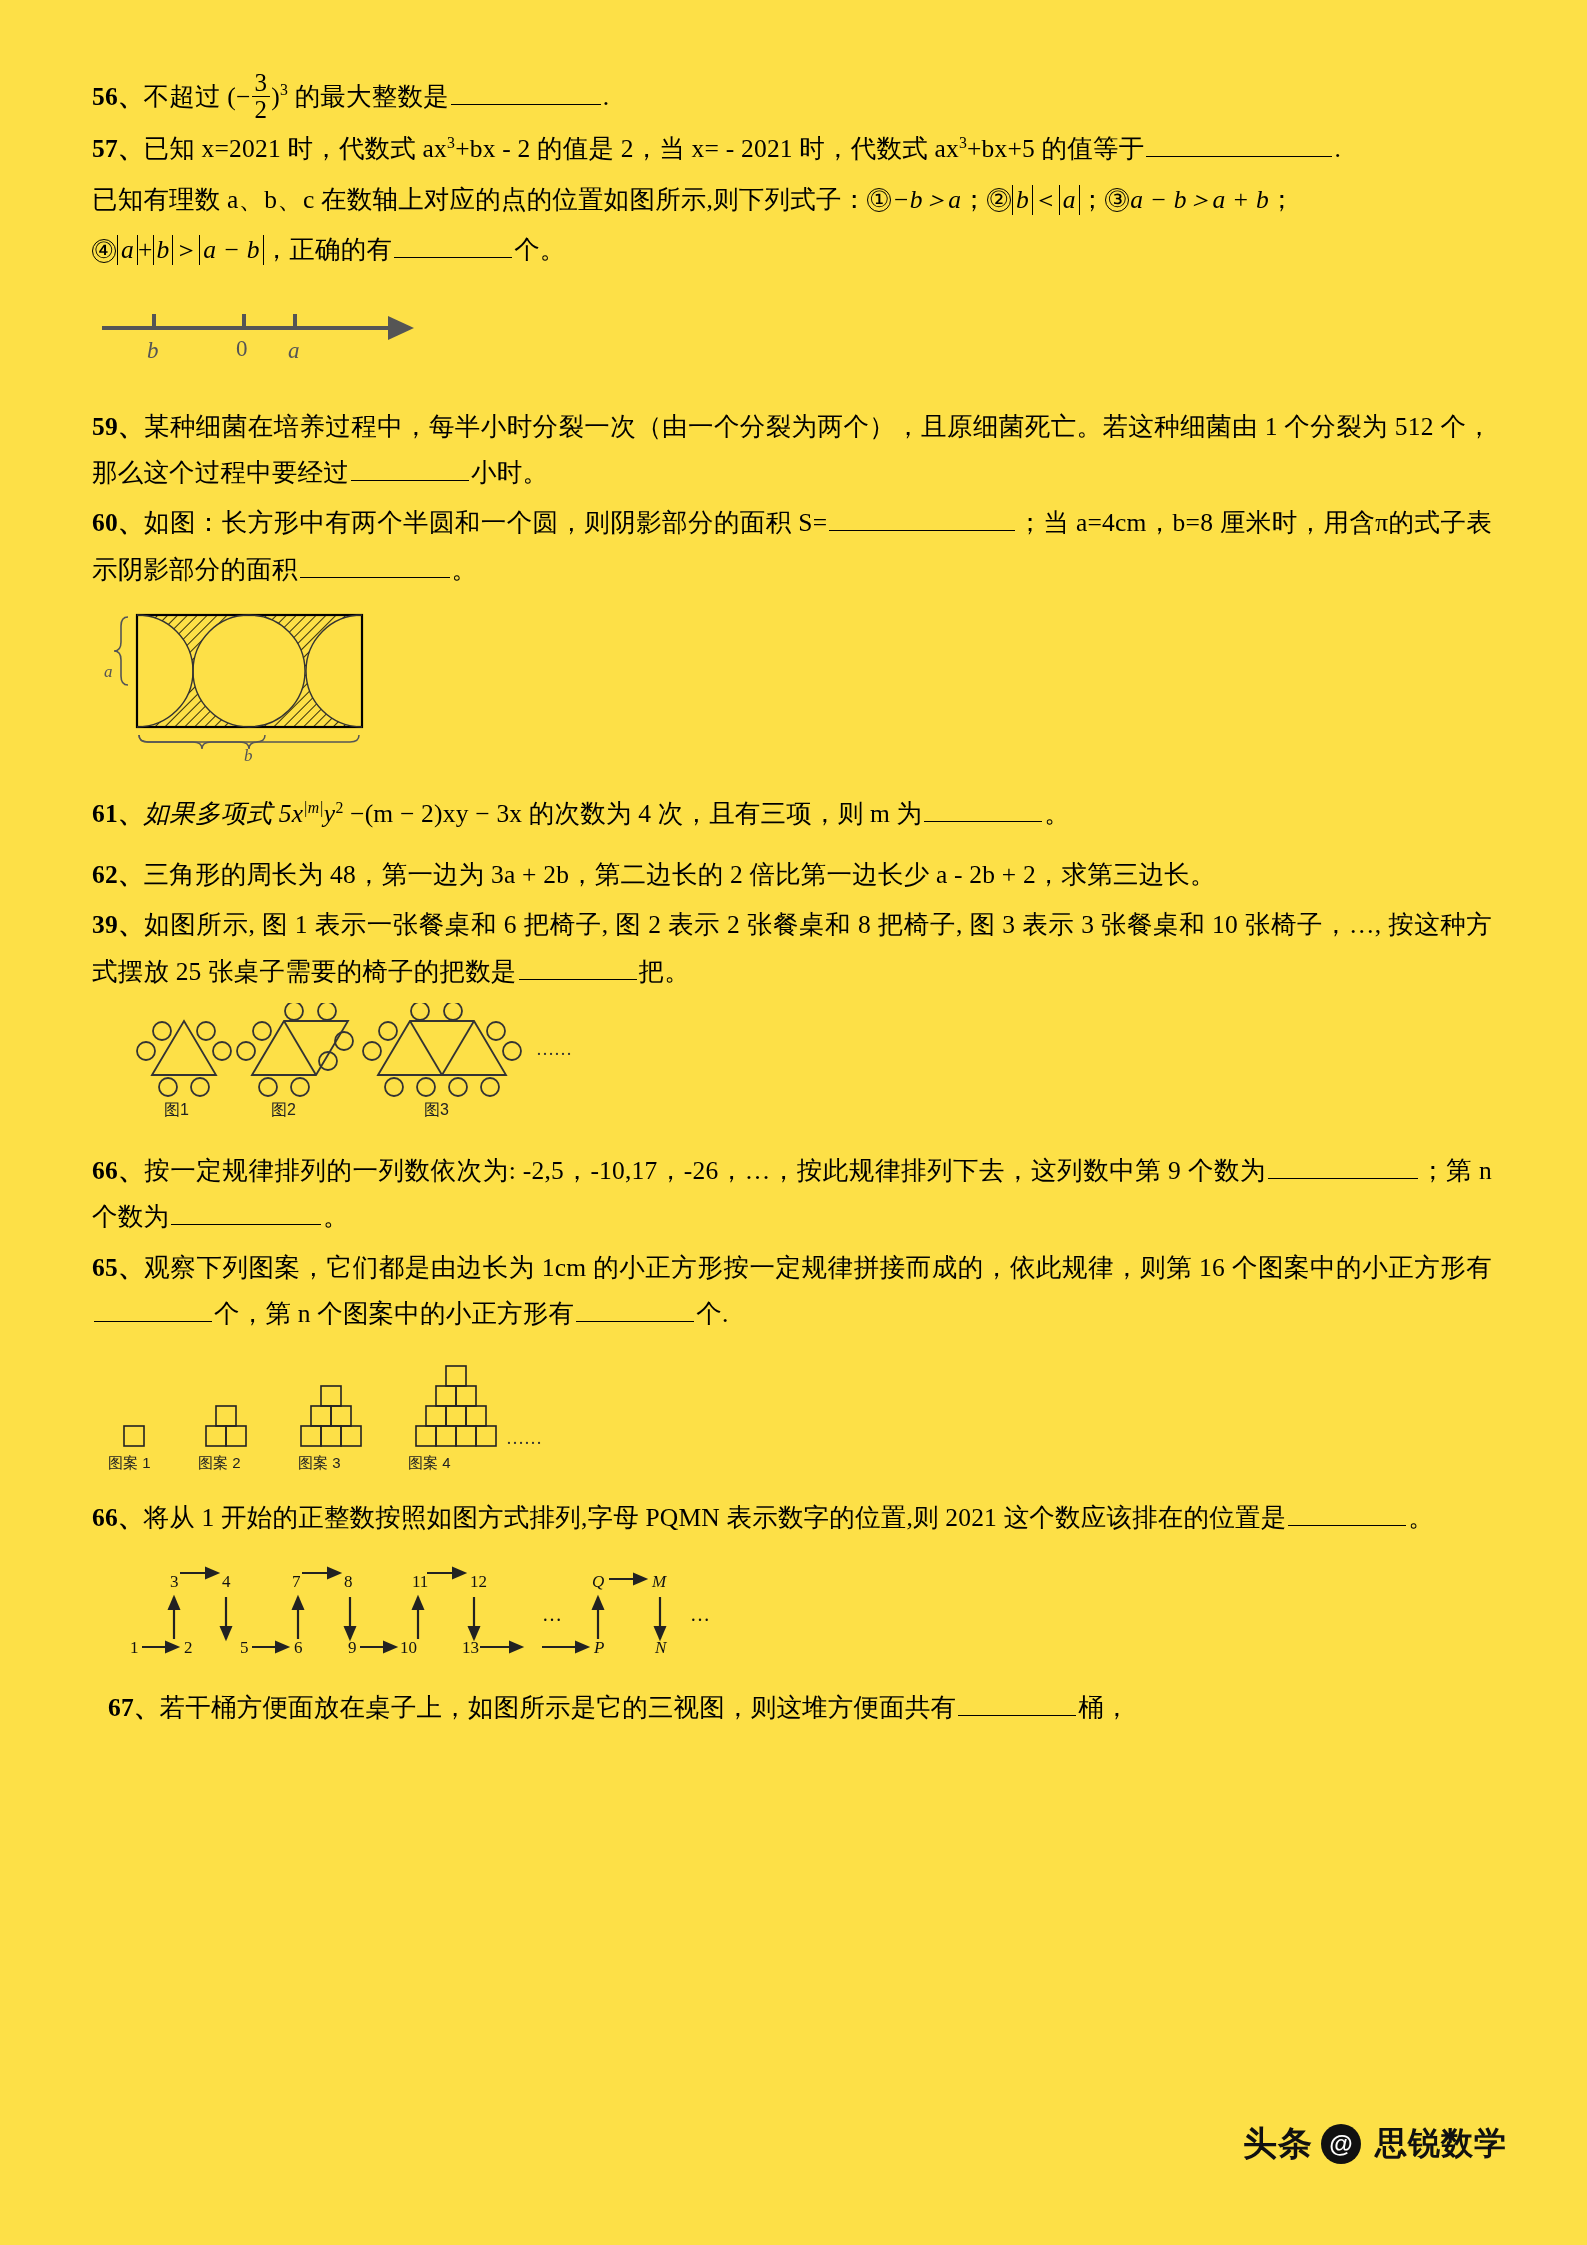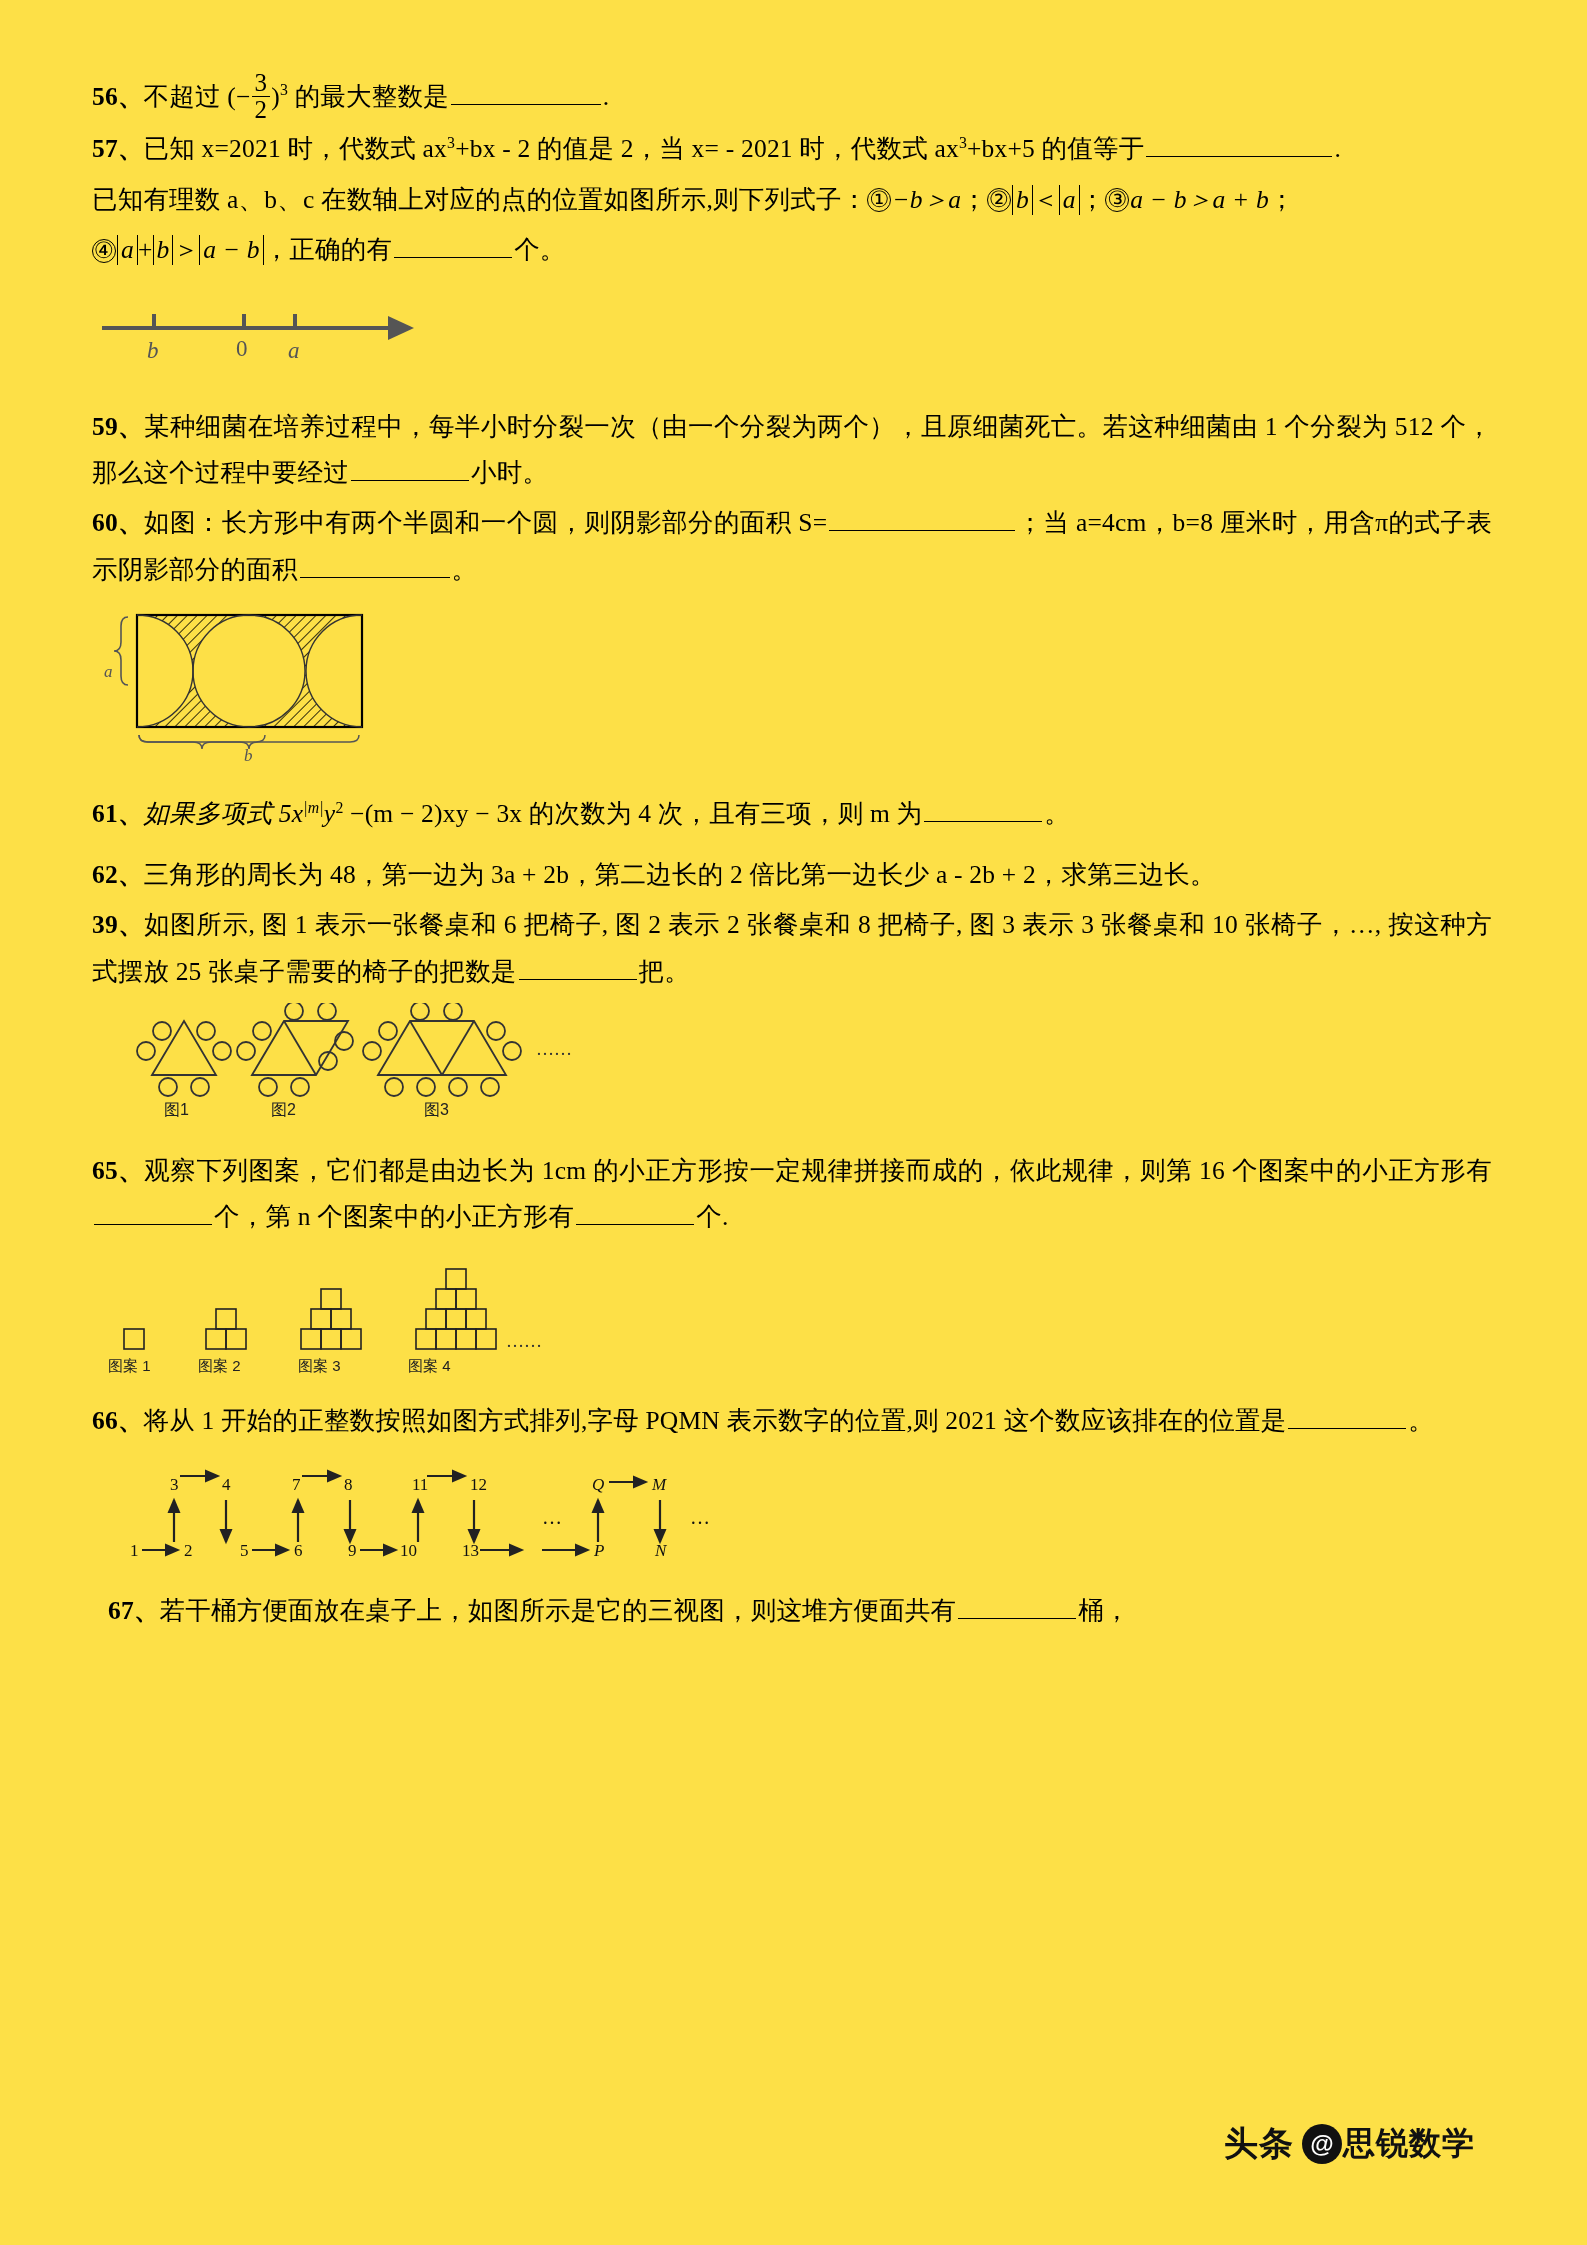--- a/index.html
+++ b/index.html
@@ -79,25 +79,25 @@
     vertical-align: 0.02em;
     margin-right: 1px;
   }
   .fig {
     margin: 8px 0 10px 0;
   }
   .spacer-s { height: 10px; }
   .spacer-m { height: 20px; }
   .footer {
     position: absolute;
-    right: 112px;
+    right: 80px;
     bottom: 78px;
     display: flex;
     align-items: center;
-    gap: 1px;
+    gap: 14px;
   }
   .logo-badge {
     display: flex;
     align-items: center;
     gap: 8px;
   }
   .logo-text {
     font-family: "Liberation Sans", sans-serif;
     font-weight: bold;
     font-size: 34px;
@@ -254,20 +254,23 @@
         </g>
         <text x="430" y="52" font-size="18" fill="#333">……</text>
         <text x="58" y="112" font-family="Liberation Sans, sans-serif" font-size="16" fill="#222">图1</text>
         <text x="165" y="112" font-family="Liberation Sans, sans-serif" font-size="16" fill="#222">图2</text>
         <text x="318" y="112" font-family="Liberation Sans, sans-serif" font-size="16" fill="#222">图3</text>
       </svg>
     </div>
 
     <div class="spacer-s"></div>
 
+    <p class="q">
+      <span class="qnum">66、</span><span>按一定规律排列的一列数依次为: -2,5，-10,17，-26，…，按此规律排列下去，这列数中第 9 个数为</span><span class="blank b-lg"></span><span>；第 n 个数为</span><span class="blank b-lg"></span><span>。</span>
+    </p>
 
     <p class="q">
       <span class="qnum">65、</span><span>观察下列图案，它们都是由边长为 1cm 的小正方形按一定规律拼接而成的，依此规律，则第 16 个图案中的小正方形有</span><span class="blank b-md"></span><span>个，第 n 个图案中的小正方形有</span><span class="blank b-md"></span><span>个.</span>
     </p>
 
     <div class="fig" style="margin-left:14px; margin-top:22px;">
       <svg width="500" height="115" viewBox="0 0 500 115">
         <g stroke="#222" stroke-width="1.6" fill="none">
 
           <rect x="18" y="66" width="20" height="20"></rect>

